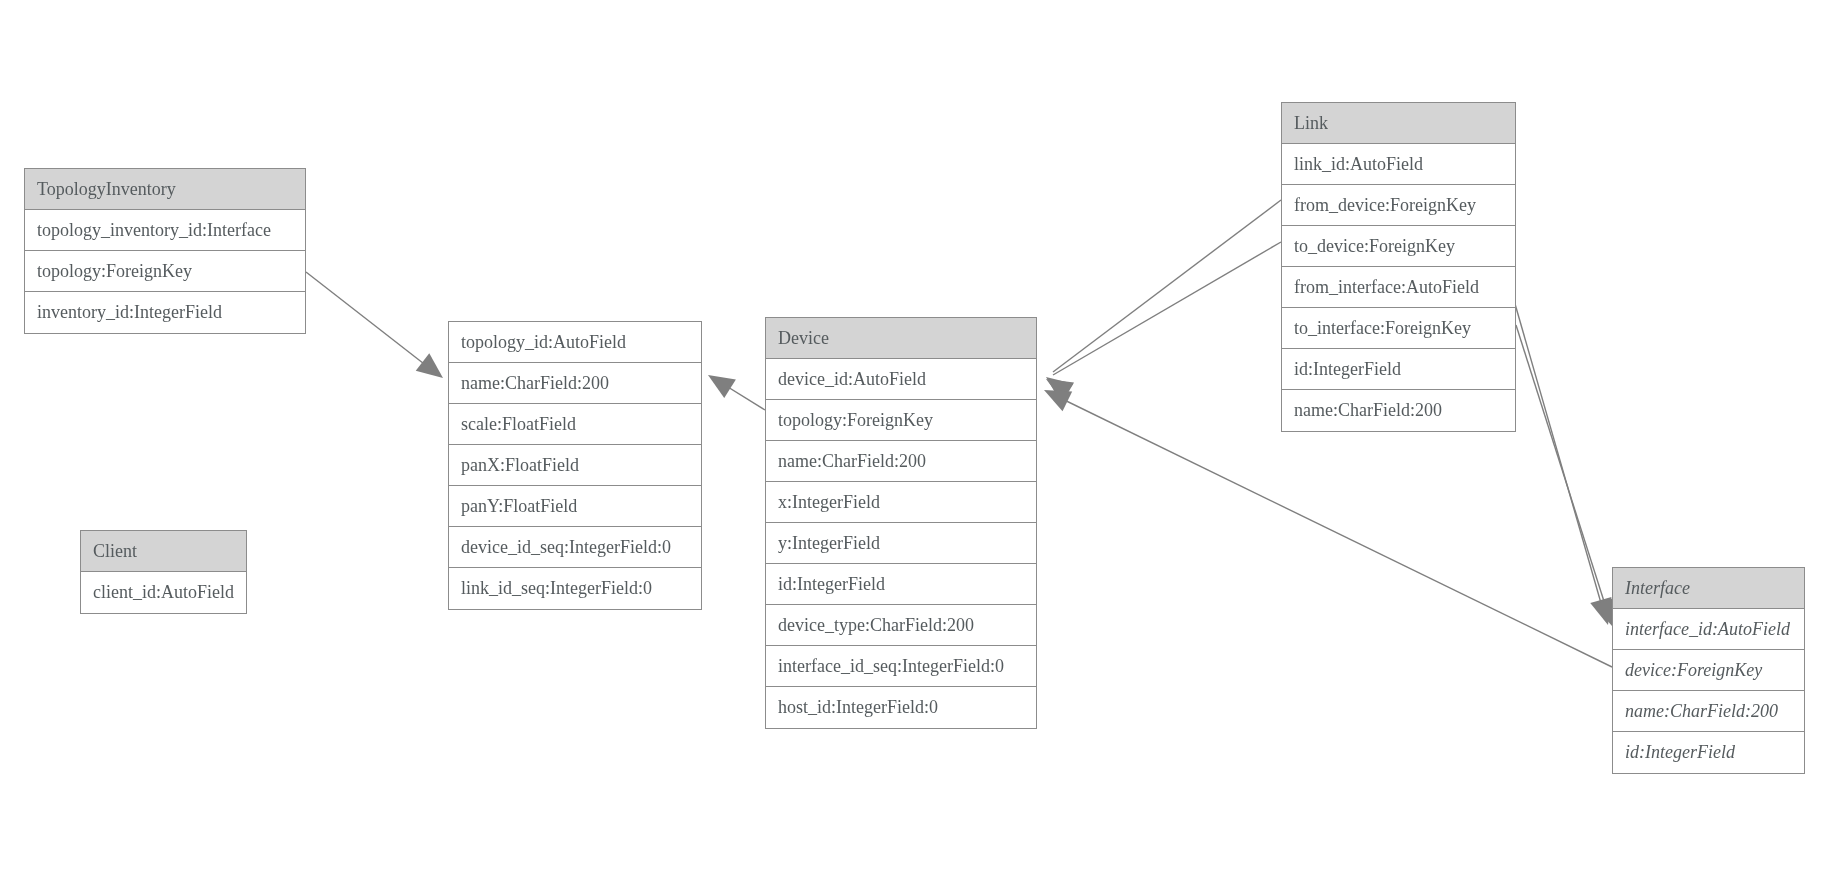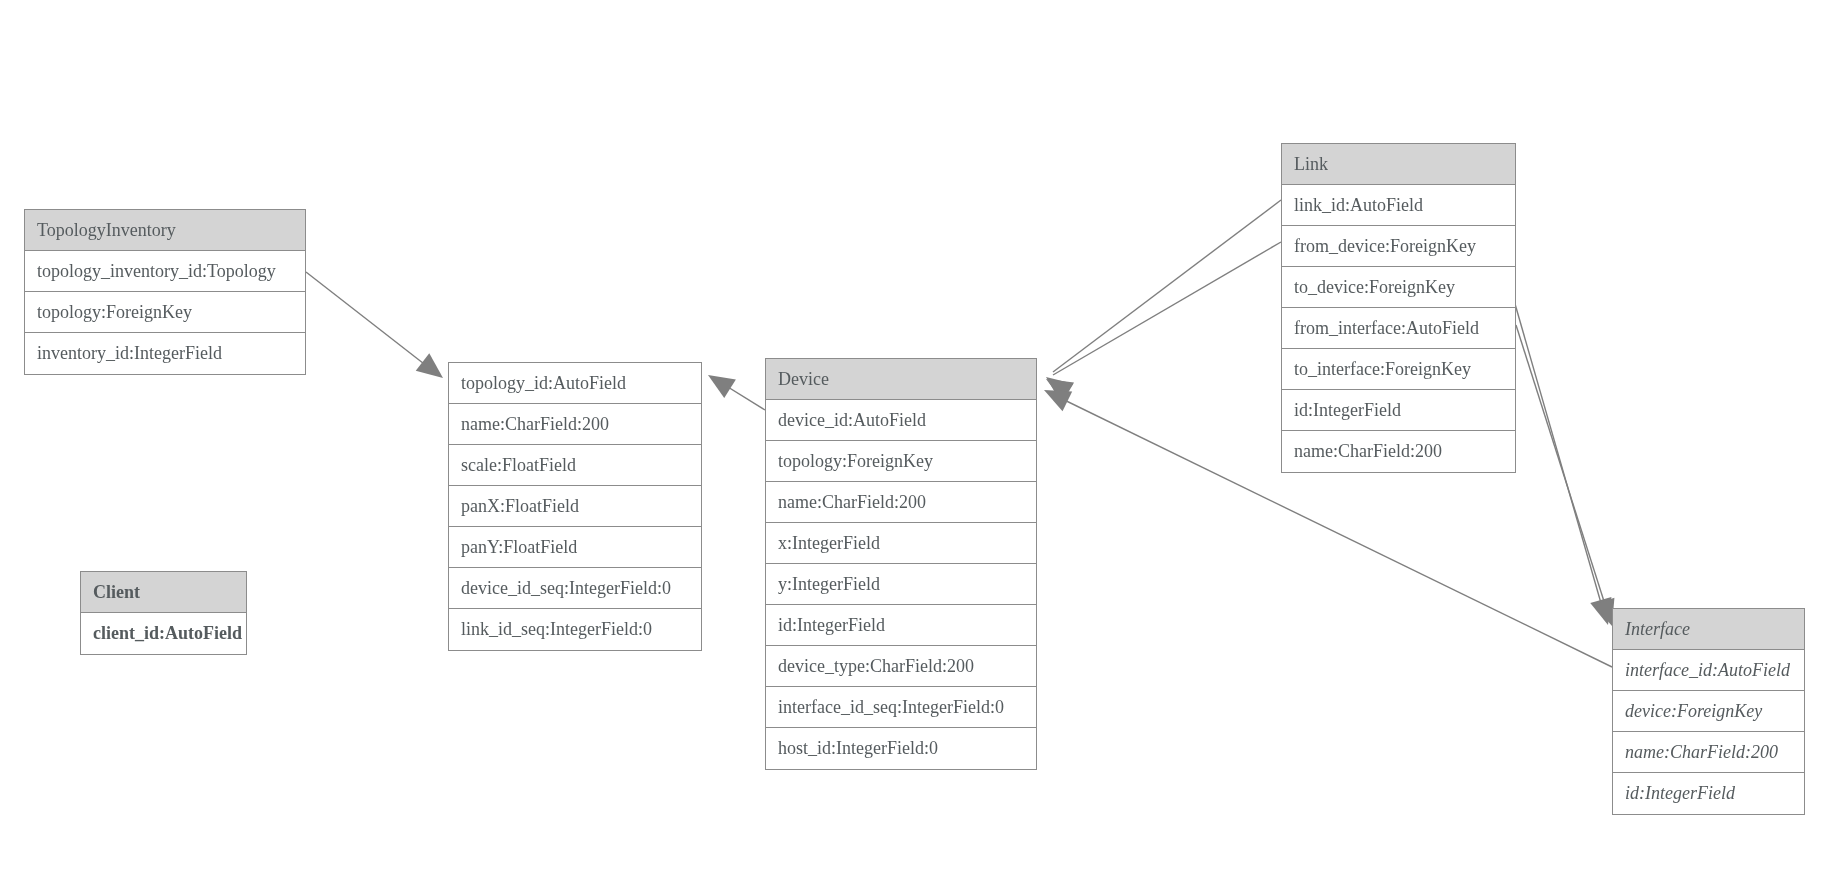--- a/index.html
+++ b/index.html
@@ -26,21 +26,20 @@
     width: 1824px;
     height: 874px;
     pointer-events: none;
   }
   .entity {
     position: absolute;
     box-sizing: border-box;
     border: 1px solid #8c8c8c;
     background: #84cc16;
     z-index: 5;
-    margin-top: 41px;
   }
   .entity-header {
     box-sizing: border-box;
     background: #d4d4d4;
     border-bottom: 1px solid #8c8c8c;
     color: #555b5e;
     font-size: 18px;
     line-height: 40px;
     height: 41px;
     padding: 0 0 0 12px;
@@ -83,25 +82,25 @@
         <path d="M 1509 283 L 1605 617" fill="none" stroke="#7f7f7f" stroke-width="1.4"></path>
         <polygon points="0,0 -26,-11 -26,11" fill="#7f7f7f" transform="translate(1608,625) rotate(74)"></polygon>
         <path d="M 1516 325 L 1609 617" fill="none" stroke="#7f7f7f" stroke-width="1.4"></path>
         <polygon points="0,0 -26,-11 -26,11" fill="#7f7f7f" transform="translate(1612,626) rotate(72)"></polygon>
       </g>
   </svg>
 
   <div id="entities-group">
       <div class="entity" style="left: 24px; top: 168px; width: 282px;">
         <div class="entity-header">TopologyInventory</div>
-        <div class="entity-field">topology_inventory_id:Topology</div>
+        <div class="entity-field">topology_inventory_id:Interface</div>
         <div class="entity-field">topology:ForeignKey</div>
         <div class="entity-field">inventory_id:IntegerField</div>
       </div>
-      <div class="entity" style="left: 80px; top: 530px; width: 167px; font-weight: bold;">
+      <div class="entity" style="left: 80px; top: 530px; width: 167px;">
         <div class="entity-header">Client</div>
         <div class="entity-field">client_id:AutoField</div>
       </div>
       <div class="entity" style="left: 448px; top: 321px; width: 254px;">
         <div class="entity-field">topology_id:AutoField</div>
         <div class="entity-field">name:CharField:200</div>
         <div class="entity-field">scale:FloatField</div>
         <div class="entity-field">panX:FloatField</div>
         <div class="entity-field">panY:FloatField</div>
         <div class="entity-field">device_id_seq:IntegerField:0</div>

